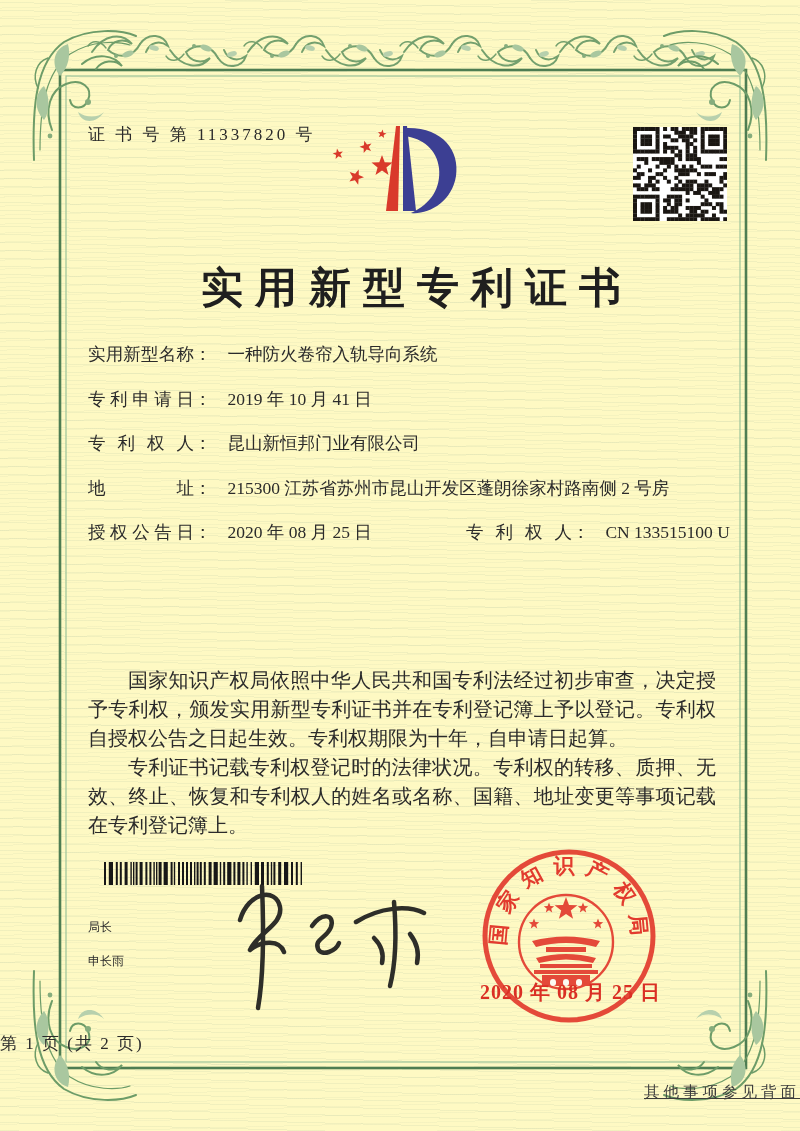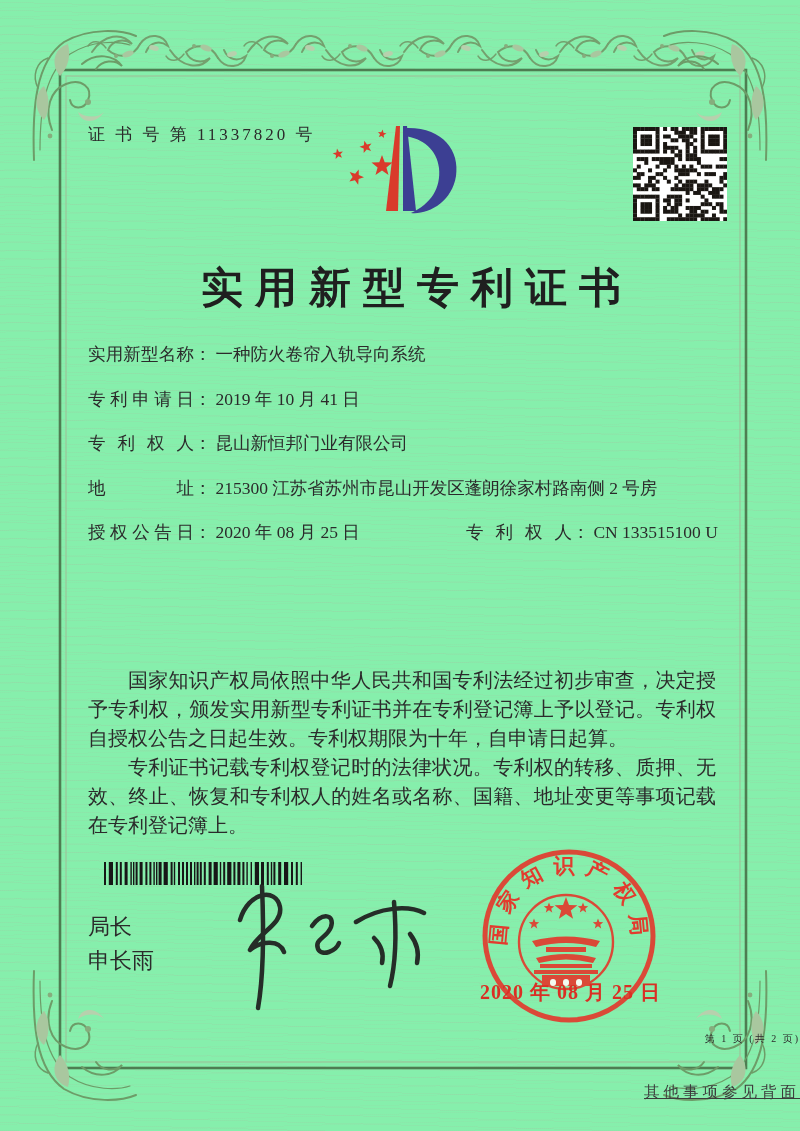--- a/index.html
+++ b/index.html
@@ -1,18 +1,18 @@
 <!DOCTYPE html>
 <html><head>
 <meta charset="utf-8">
 <style>
   html,body{margin:0;padding:0;background:#ffffff;}
   .page{
     position:relative;width:800px;height:1131px;margin:0 auto;
-    background:#86efac;overflow:hidden;
+    background:#fef9c3;overflow:hidden;
     font-family:"Liberation Serif","DejaVu Serif",serif;
     color:#2b2b2b;
   }
   .page::before{
     content:"";position:absolute;inset:0;pointer-events:none;
     background-image:
       repeating-linear-gradient(1.5deg, rgba(168,188,158,0.16) 0 1px, transparent 1px 8px),
       repeating-linear-gradient(-1.5deg, rgba(168,188,158,0.10) 0 1px, transparent 1px 9px);
   }
   .frame-svg{position:absolute;left:0;top:0;z-index:1;}
@@ -24,40 +24,40 @@
 
   .title{
     position:absolute;left:0;top:243px;width:100%;margin:17px;
     text-align:center;font-size:42px;font-weight:bold;letter-spacing:12px;color:#1f1f1f;
   }
 
   .fields{position:absolute;left:88px;top:342px;width:626px;font-size:17.5px;}
   .frow{position:relative;margin-bottom:20.5px;white-space:nowrap;}
   .lbl{display:inline-block;width:6.05em;text-align:justify;text-align-last:justify;vertical-align:top;}
   .colon{display:inline-block;}
-  .val{margin-left:4px;}
+  .val{margin-left:16px;}
   .grant-right{position:absolute;left:378px;top:0;}
 
   .paras{position:absolute;left:88px;top:666px;width:628px;font-size:20px;line-height:29px;text-align:justify;}
   .paras p{margin:0;text-indent:2em;}
 
   .barcode-svg{position:absolute;left:104px;top:862px;}
 
-  .signer{position:absolute;left:88px;top:910px;font-size:22px;line-height:34px;}
+  .signer{position:absolute;left:88px;top:910px;font-size:12px;line-height:34px;}
   .sig-svg{position:absolute;left:208px;top:872px;}
 
   .seal{position:absolute;left:468px;top:843px;width:205px;height:205px;}
   .seal-svg{position:absolute;left:0;top:0;}
   .seal-date{
     position:absolute;left:0;top:136px;width:100%;text-align:center;
     color:#da2f24;font-size:20px;font-weight:bold;letter-spacing:1px;
     font-family:"Liberation Serif","DejaVu Serif",serif;
   }
 
-  .page-num{position:absolute;left:0;top:1032px;width:100%;text-align:right;font-size:10px;letter-spacing:2px;}
+  .page-num{position:absolute;left:0;top:1032px;width:100%;text-align:left;font-size:17px;letter-spacing:2px;}
   .back-note{position:absolute;left:0;top:1082px;width:100%;text-align:right;font-size:15.5px;letter-spacing:4px;color:#3c3c3c;text-decoration:underline;}
 </style>
 </head>
 <body>
 
 <div class="page">
 
   <svg class="frame-svg" width="800" height="1131" viewBox="0 0 800 1131">
     <defs>
       <g id="vine" stroke="#74a06e" fill="none" stroke-width="2" stroke-linecap="round">

